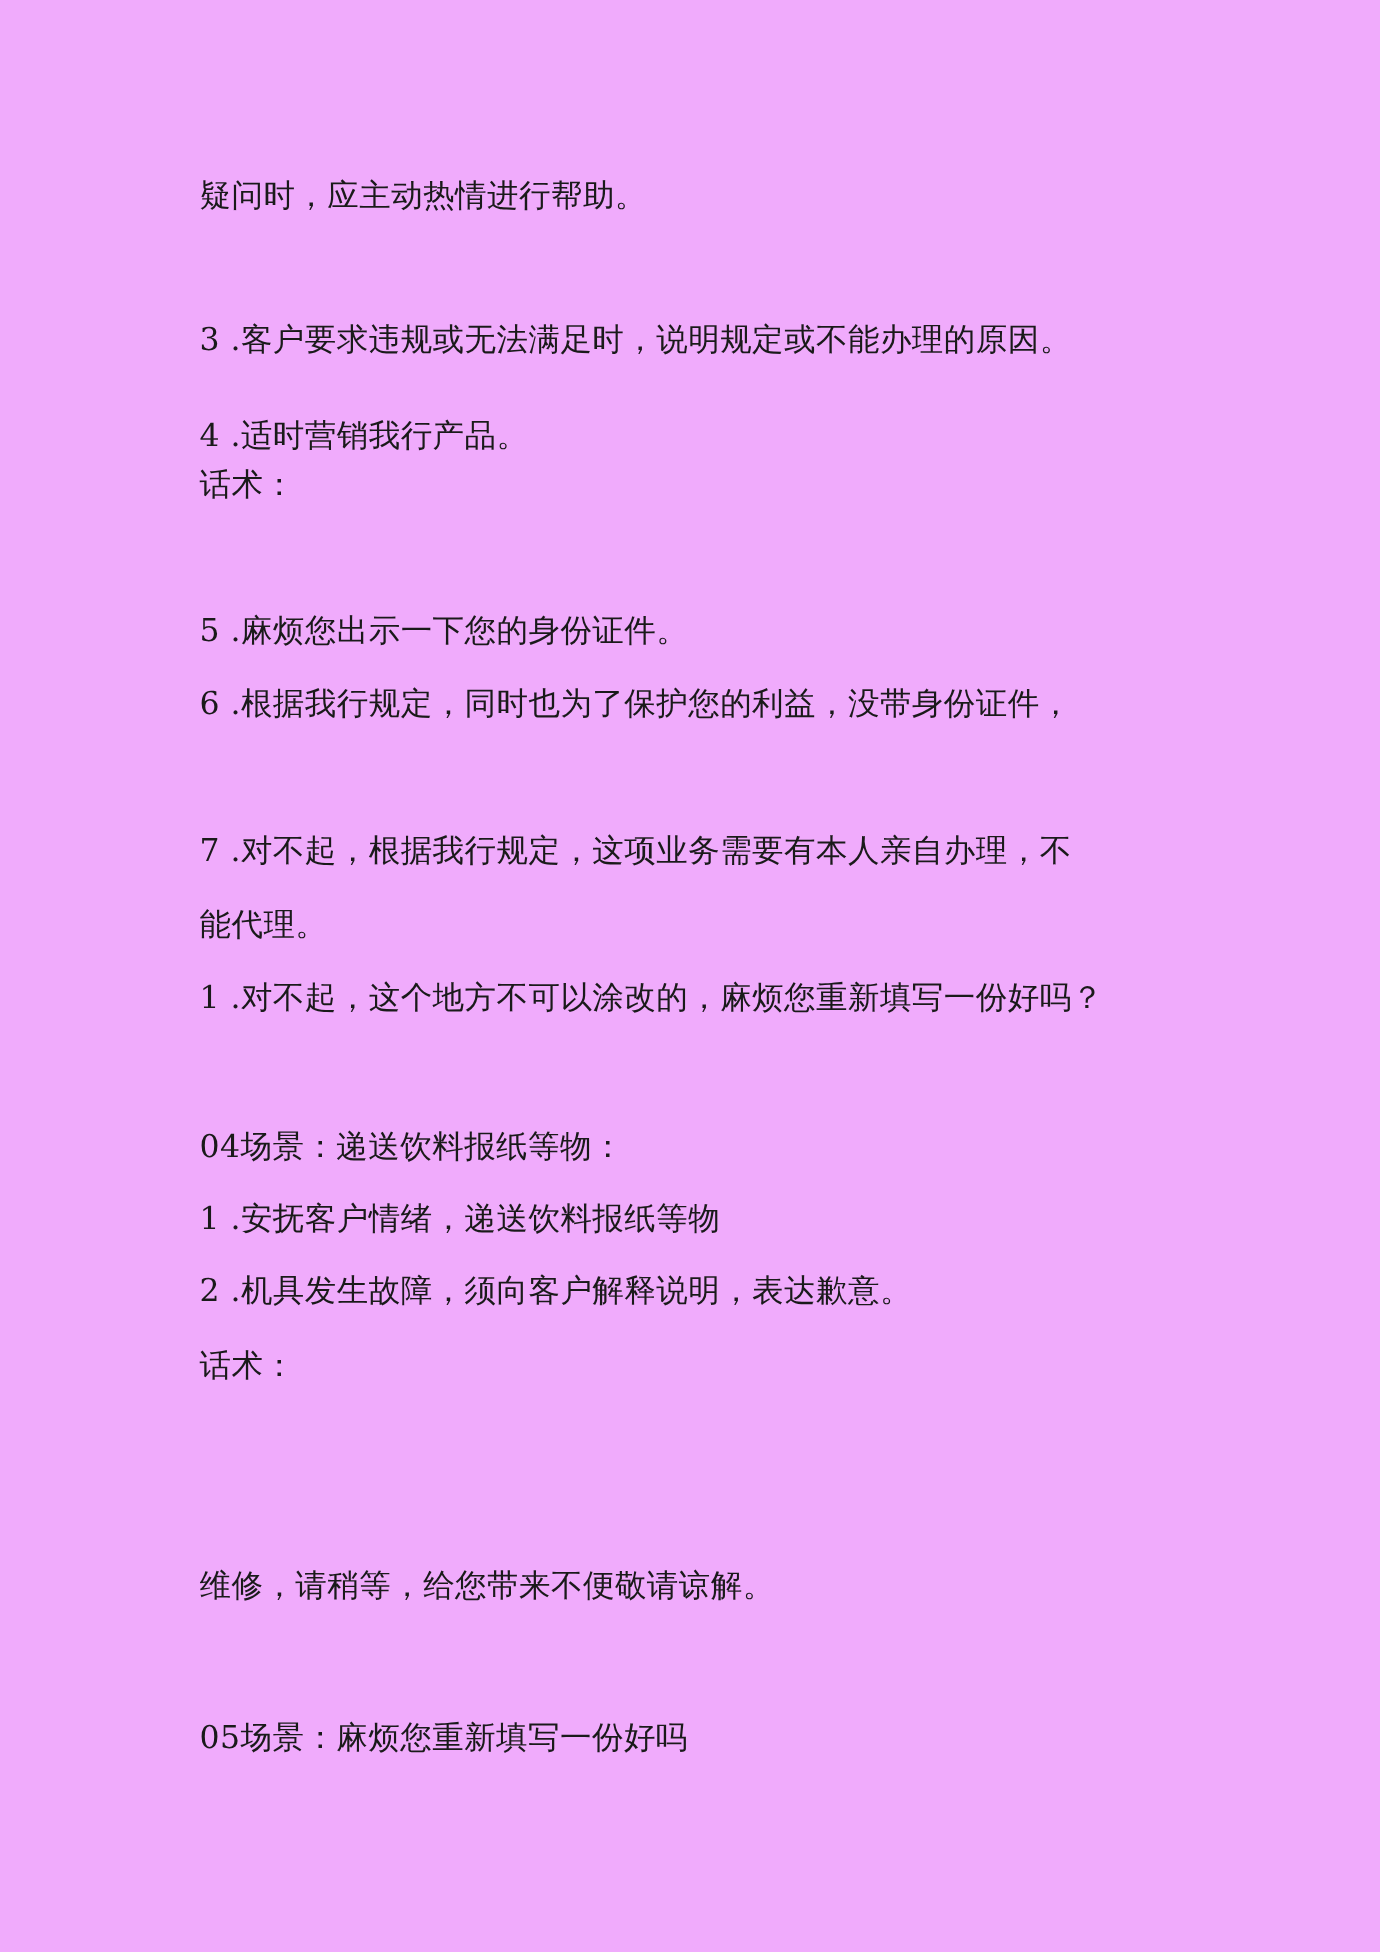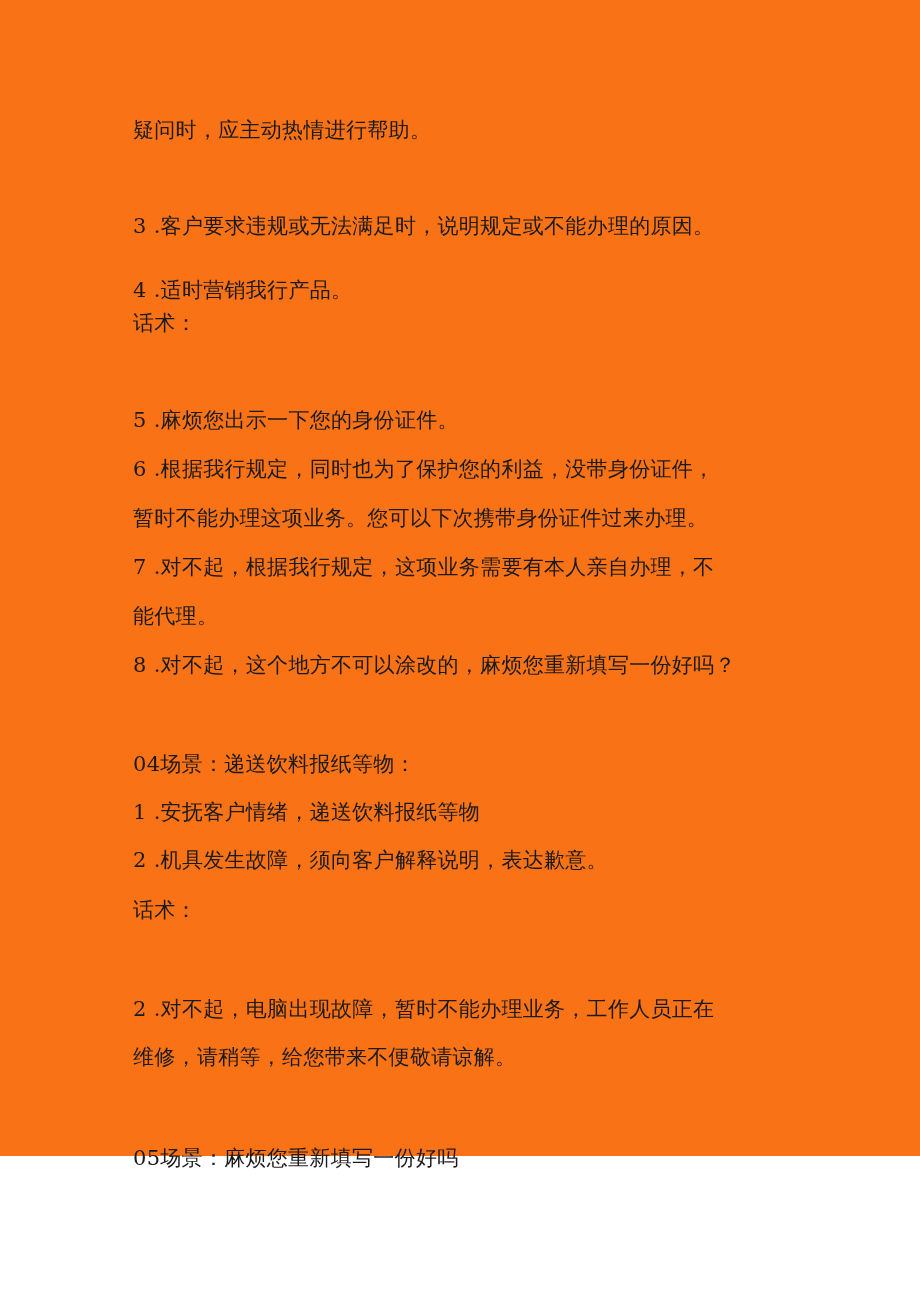--- a/index.html
+++ b/index.html
@@ -1,19 +1,19 @@
 <!DOCTYPE html>
 <html><head>
 <meta charset="utf-8">
 <style>
   html, body { margin: 0; padding: 0; background: #ffffff; }
   body { width: 920px; height: 1301px; position: relative; overflow: hidden; }
   .page {
-    position: absolute; left: 0; top: 0; width: 920px; height: 1156px;
-    background: #f97316;
+    position: absolute; left: 0; top: 0; width: 920px; height: 1301px;
+    background: #f0abfc;
   }
   .line {
     position: absolute;
     left: 133px;
     font-family: "DejaVu Serif", "Liberation Serif", serif;
     font-size: 21px;
     line-height: 28px;
     color: #1a1a1a;
     white-space: nowrap;
     letter-spacing: 0.3px;
@@ -22,24 +22,22 @@
 </head>
 <body>
 
 <div class="page">
   <div class="line" style="top:116px">疑问时，应主动热情进行帮助。</div>
   <div class="line" style="top:212px">3 .客户要求违规或无法满足时，说明规定或不能办理的原因。</div>
   <div class="line" style="top:276px">4 .适时营销我行产品。</div>
   <div class="line" style="top:309px">话术：</div>
   <div class="line" style="top:406px">5 .麻烦您出示一下您的身份证件。</div>
   <div class="line" style="top:455px">6 .根据我行规定，同时也为了保护您的利益，没带身份证件，</div>
-  <div class="line" style="top:504px">暂时不能办理这项业务。您可以下次携带身份证件过来办理。</div>
   <div class="line" style="top:553px">7 .对不起，根据我行规定，这项业务需要有本人亲自办理，不</div>
   <div class="line" style="top:602px">能代理。</div>
-  <div class="line" style="top:651px">8 .对不起，这个地方不可以涂改的，麻烦您重新填写一份好吗？</div>
+  <div class="line" style="top:651px">1 .对不起，这个地方不可以涂改的，麻烦您重新填写一份好吗？</div>
   <div class="line" style="top:750px">04场景：递送饮料报纸等物：</div>
   <div class="line" style="top:798px">1 .安抚客户情绪，递送饮料报纸等物</div>
   <div class="line" style="top:846px">2 .机具发生故障，须向客户解释说明，表达歉意。</div>
   <div class="line" style="top:896px">话术：</div>
-  <div class="line" style="top:995px">2 .对不起，电脑出现故障，暂时不能办理业务，工作人员正在</div>
   <div class="line" style="top:1043px">维修，请稍等，给您带来不便敬请谅解。</div>
   <div class="line" style="top:1144px">05场景：麻烦您重新填写一份好吗</div>
 </div>
 
 </body></html>

